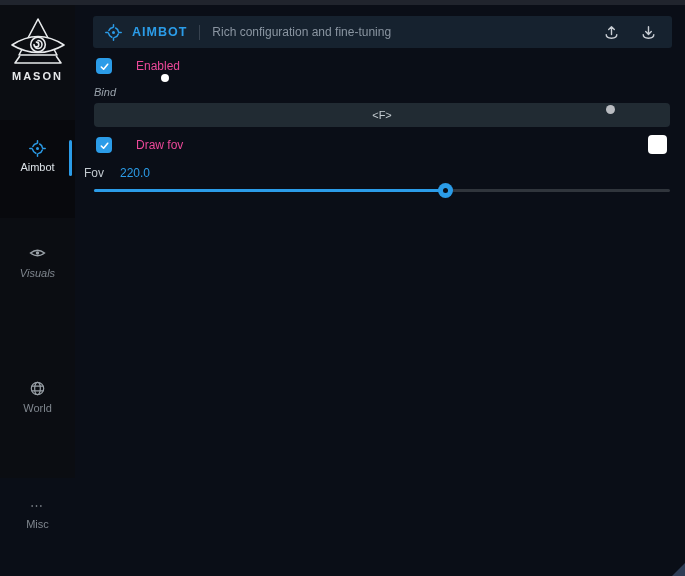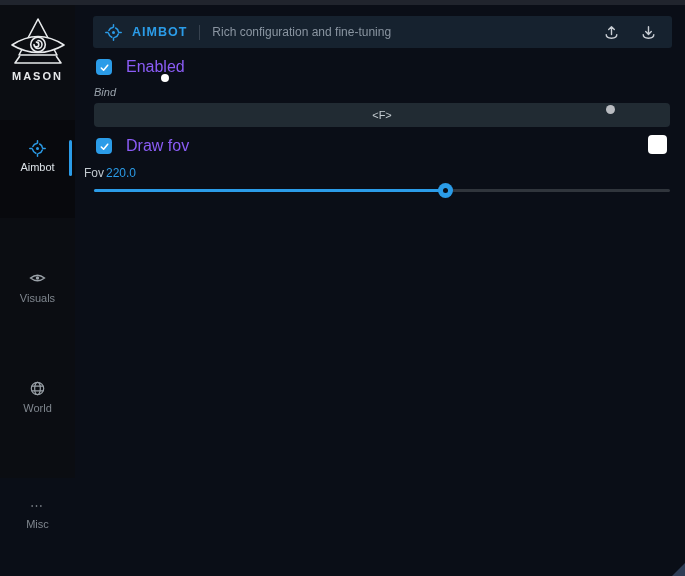--- a/index.html
+++ b/index.html
@@ -31,31 +31,31 @@
                 background:#16222f; border-radius:3px; display:flex; align-items:center; padding:0 12px; }
   .hb-title { margin-left:10px; font-size:12.5px; font-weight:bold; letter-spacing:1px; color:#2b9ce8; }
   .hb-divider { width:1px; height:15px; background:#37424f; margin:0 12px; }
   .hb-sub { font-size:12px; color:#8a95a1; }
   .hb-spacer { flex:1; }
   .icon-btn { background:none; border:none; padding:4px; margin-left:14px; cursor:pointer; line-height:0; }
 
   .checkbox { width:16px; height:16px; border-radius:4px; background:#2b9ce8;
               display:inline-flex; align-items:center; justify-content:center; cursor:pointer; flex:none; }
   .row { position:absolute; display:flex; align-items:center; }
-  .row-label { margin-left:14px; font-size:16px; color:#8b5cf6; }
+  .row-label { margin-left:24px; font-size:12px; color:#ec4899; }
 
   .bind-label { position:absolute; left:19px; top:81px; font-size:11px; color:#9aa3ac;font-style:italic; }
   .bind-input { position:absolute; left:19px; top:98px; width:576px; height:24px; background:#212b33;
                 border-radius:4px; text-align:center; line-height:24px; font-size:11px; color:#c3cbd0; cursor:pointer; }
 
   .swatch { position:absolute; left:573px; top:130px; width:19px; height:19px; border-radius:4px; cursor:pointer; }
 
   .fov-row { position:absolute; left:9px; top:161px; display:flex; align-items:center; }
   .fov-label { font-size:12px; color:#c3cad0; }
-  .fov-value { margin-left:2px; font-size:12px; color:#2b9ce8; }
+  .fov-value { margin-left:16px; font-size:12px; color:#2b9ce8; }
 
   .slider { position:absolute; left:19px; top:177px; width:576px; height:16px; cursor:pointer; }
   .slider-track { position:absolute; left:0; top:7px; width:100%; height:3px; background:#30353c; border-radius:2px; }
   .slider-fill { position:absolute; left:0; top:7px; height:3px; background:#2b9ce8; border-radius:2px; }
   .slider-thumb { position:absolute; top:1px; width:15px; height:15px; margin-left:-7px; border-radius:50%;
                   background:#2b9ce8; cursor:grab; }
   .slider-thumb::after { content:""; position:absolute; left:5px; top:5px; width:5px; height:5px;
                          border-radius:50%; background:#0a0e17; }
 
   
@@ -91,21 +91,21 @@
       <span class="ico">
         <svg width="17" height="17" viewBox="0 0 17 17" fill="none" stroke="#2b9ce8" stroke-width="1.5" stroke-linecap="round">
           <circle cx="8.5" cy="8.5" r="5" stroke-dasharray="4.9 3" stroke-dashoffset="6.4"></circle>
           <path d="M8.5 0.8 V3 M8.5 14 V16.2 M0.8 8.5 H3 M14 8.5 H16.2"></path>
           <circle cx="8.5" cy="8.5" r="1.5" fill="#2b9ce8" stroke="none"></circle>
         </svg>
       </span>
       <span class="lbl">Aimbot</span>
     </div>
 
-    <div class="side-item" style="top:266px;">
+    <div class="side-item" style="top:241px;font-style:italic;">
       <span class="ico">
         <svg width="17" height="14" viewBox="0 0 17 14" fill="none" stroke="#9aa1a8" stroke-width="1.4" stroke-linecap="round">
           <path d="M1.5 7 Q8.5 1.5 15.5 7 Q8.5 12.5 1.5 7 Z"></path>
           <circle cx="8.5" cy="7" r="1.7" fill="#9aa1a8" stroke="none"></circle>
         </svg>
       </span>
       <span class="lbl">Visuals</span>
     </div>
 
     <div class="side-item" style="top:376px;">

